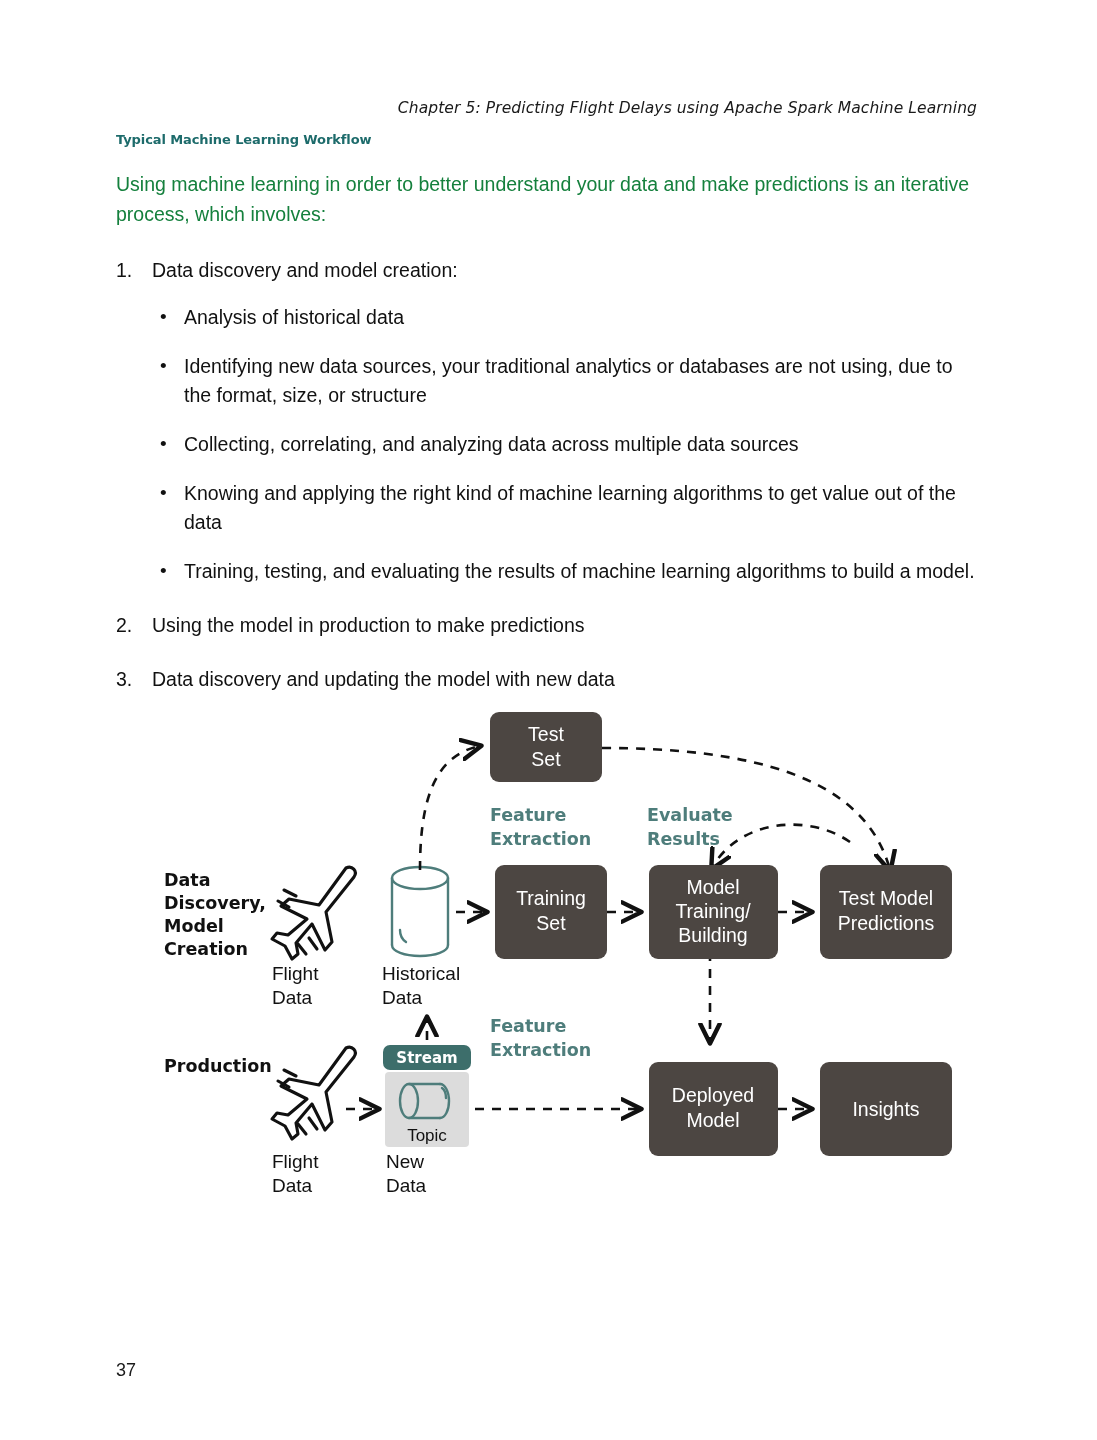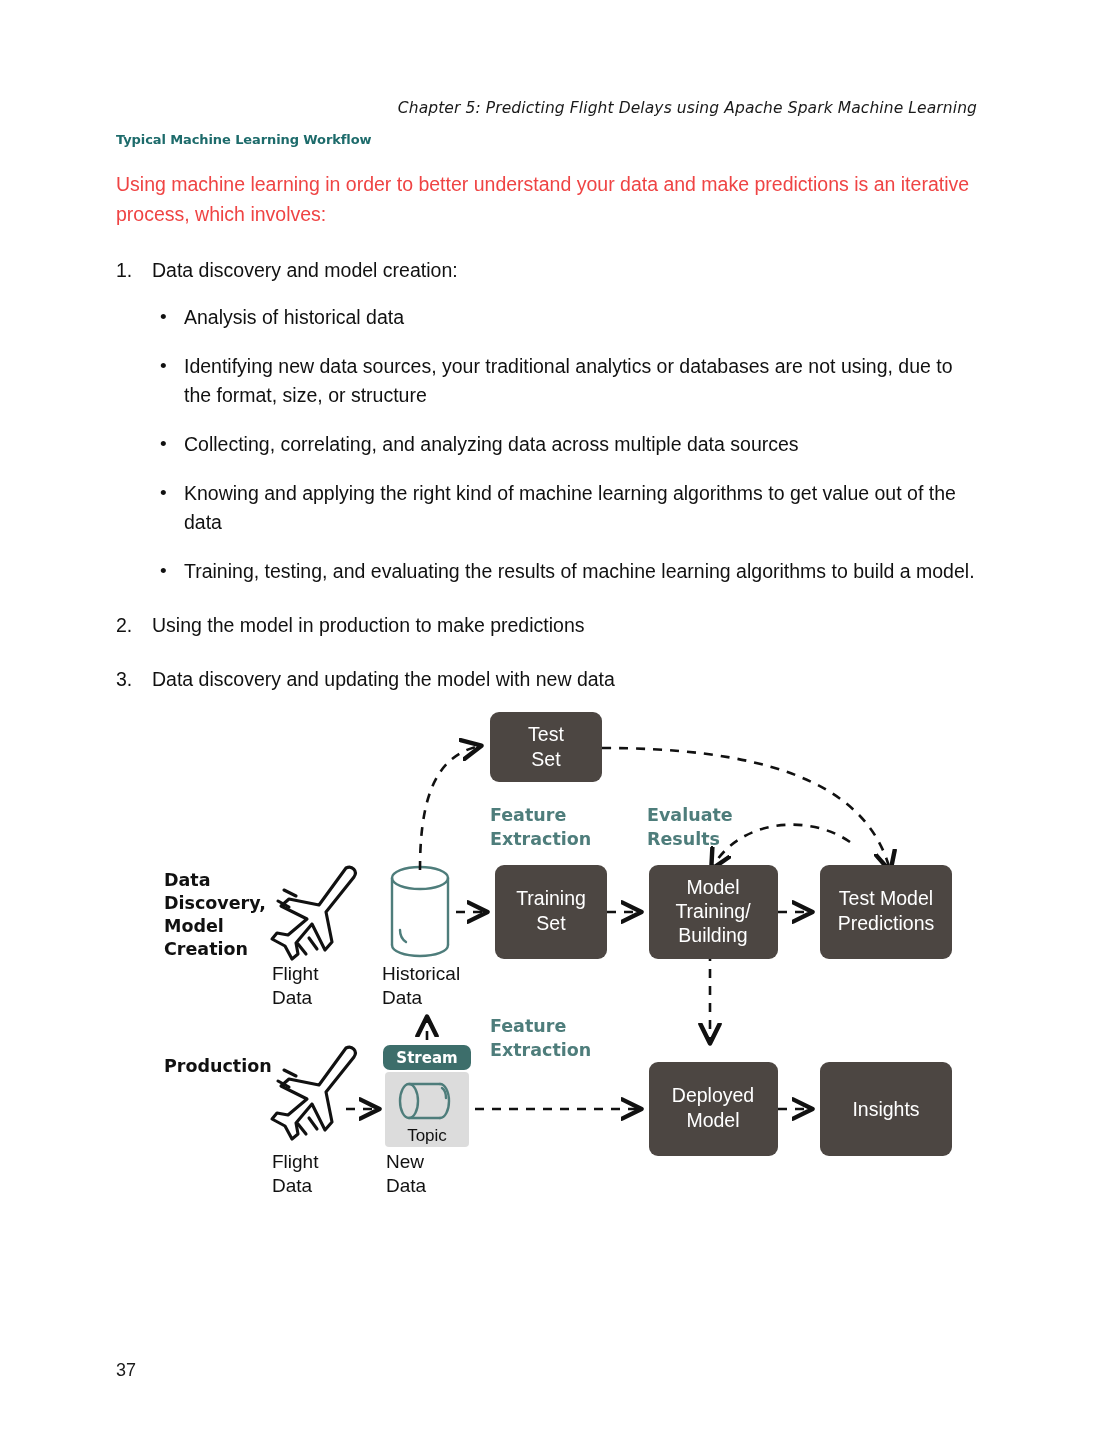--- a/index.html
+++ b/index.html
@@ -44,21 +44,21 @@
     font-size: 13px;
     font-weight: bold;
     color: #1d6b6b;
     letter-spacing: -0.1px;
   }
 
   p.intro {
     margin: 0 0 26px 0;
     font-size: 19.5px;
     line-height: 30px;
-    color: #ef4444;
+    color: #15803d;
   }
 
   ol.steps {
     margin: 0;
     padding: 0;
     list-style: none;
   }
   ol.steps > li.step {
     position: relative;
     padding-left: 36px;

